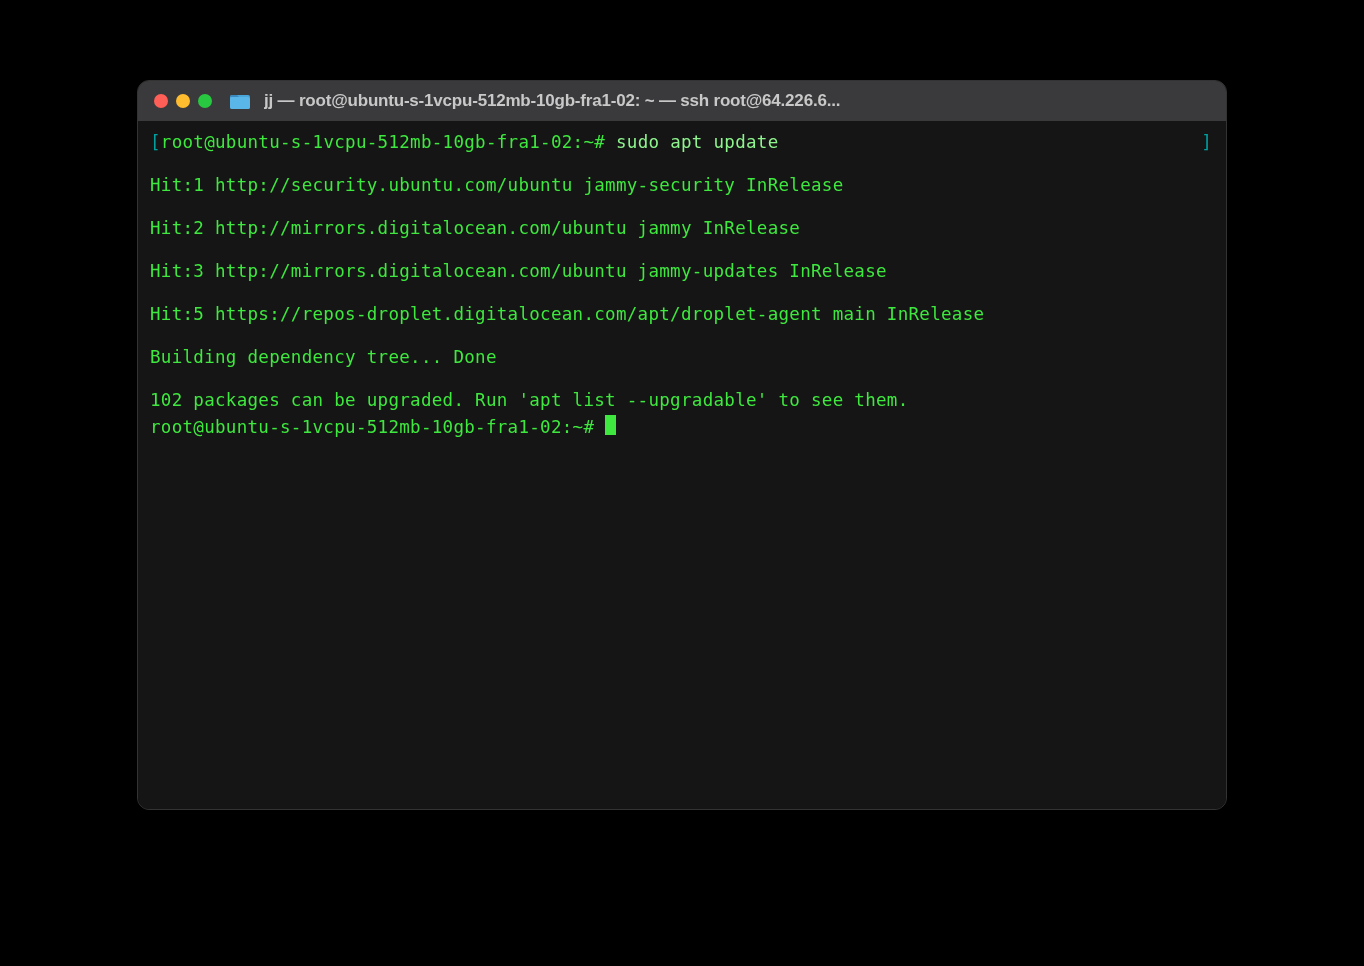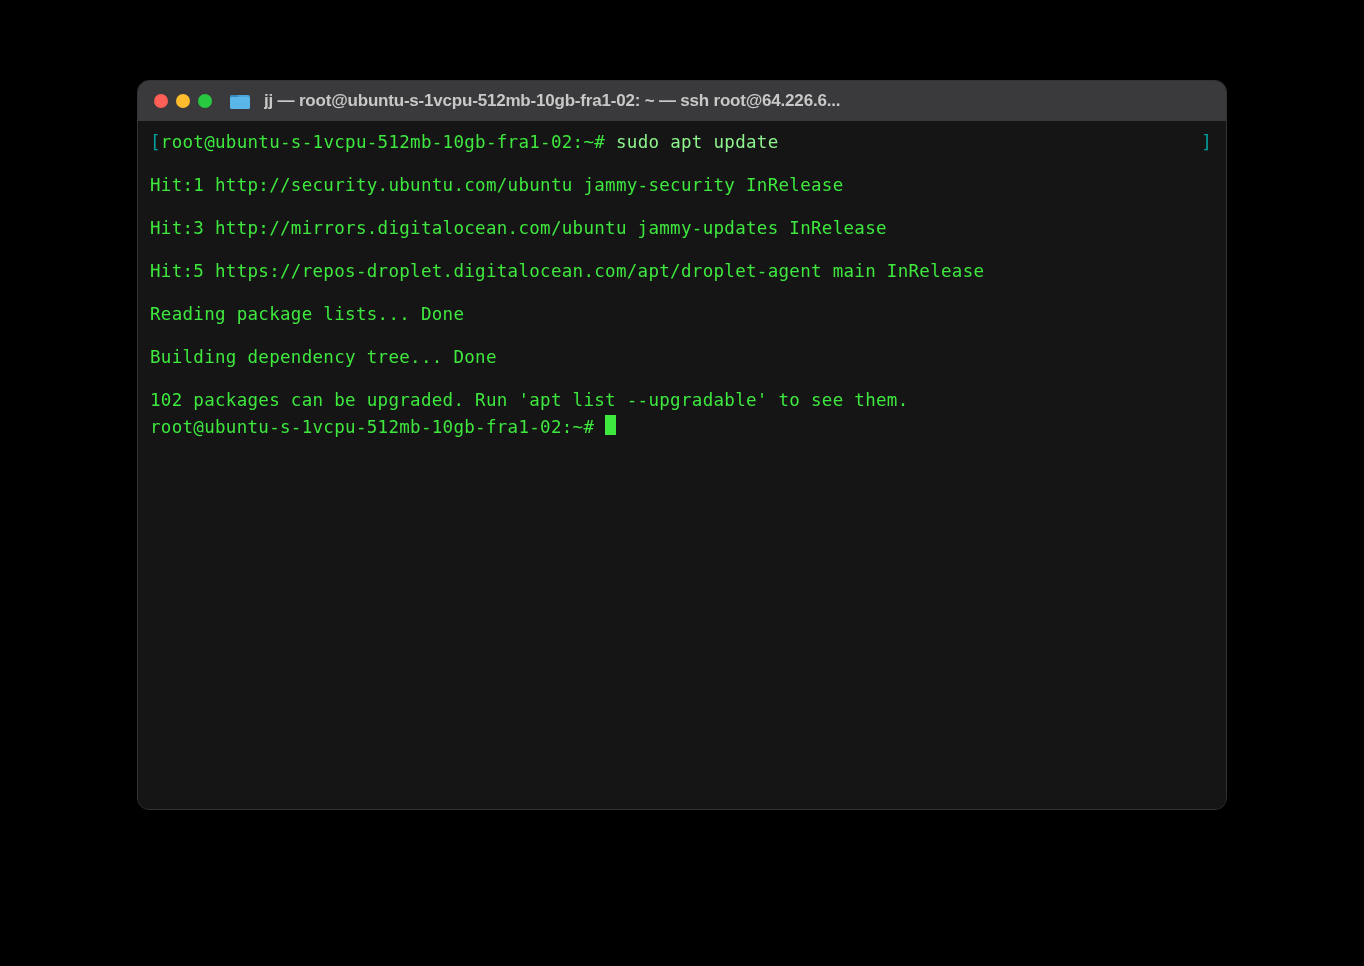--- a/index.html
+++ b/index.html
@@ -118,21 +118,21 @@
         <rect x="0" y="2" width="20" height="14" rx="2" fill="#4aa5d8"></rect>
         <path d="M0 4 Q0 2 2 2 L7 2 L9 4 L18 4 Q20 4 20 6 L20 4 L0 4 Z" fill="#3a8ac0"></path>
         <rect x="0" y="4" width="20" height="12" rx="2" fill="#5ab5e8"></rect>
       </svg>
     </span>
     <div class="window-title">jj — root@ubuntu-s-1vcpu-512mb-10gb-fra1-02: ~ — ssh root@64.226.6...</div>
   </div>
   <div class="terminal-body">
     <div class="prompt-line"><span class="bracket">[</span><span class="prompt-text">root@ubuntu-s-1vcpu-512mb-10gb-fra1-02:~#</span> <span class="command">sudo apt update</span></div>
     <div class="output-line">Hit:1 http://security.ubuntu.com/ubuntu jammy-security InRelease</div>
+    <div class="output-line">Hit:2 http://mirrors.digitalocean.com/ubuntu jammy InRelease</div>
     <div class="output-line">Hit:3 http://mirrors.digitalocean.com/ubuntu jammy-updates InRelease</div>
     <div class="output-line">Hit:5 https://repos-droplet.digitalocean.com/apt/droplet-agent main InRelease</div>
-    <div class="output-line">Reading package lists... Done</div>
     <div class="output-line">Building dependency tree... Done</div>
     <div class="output-line">102 packages can be upgraded. Run 'apt list --upgradable' to see them.</div>
     <div class="prompt-line"><span class="prompt-text">root@ubuntu-s-1vcpu-512mb-10gb-fra1-02:~# </span><span class="cursor"></span></div>
     <span class="right-bracket">]</span>
   </div>
 </div>
 
 </body></html>

